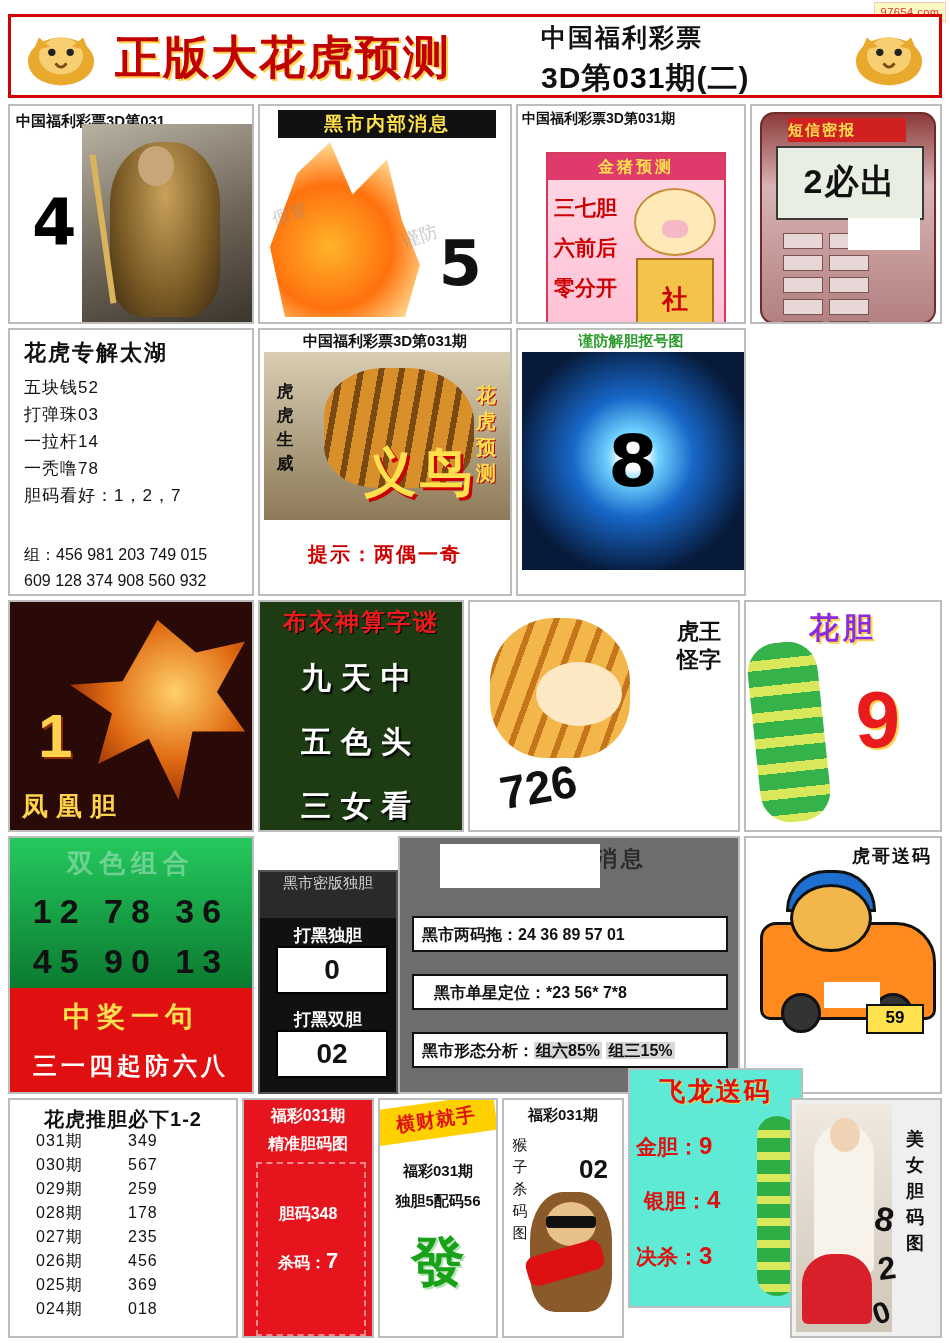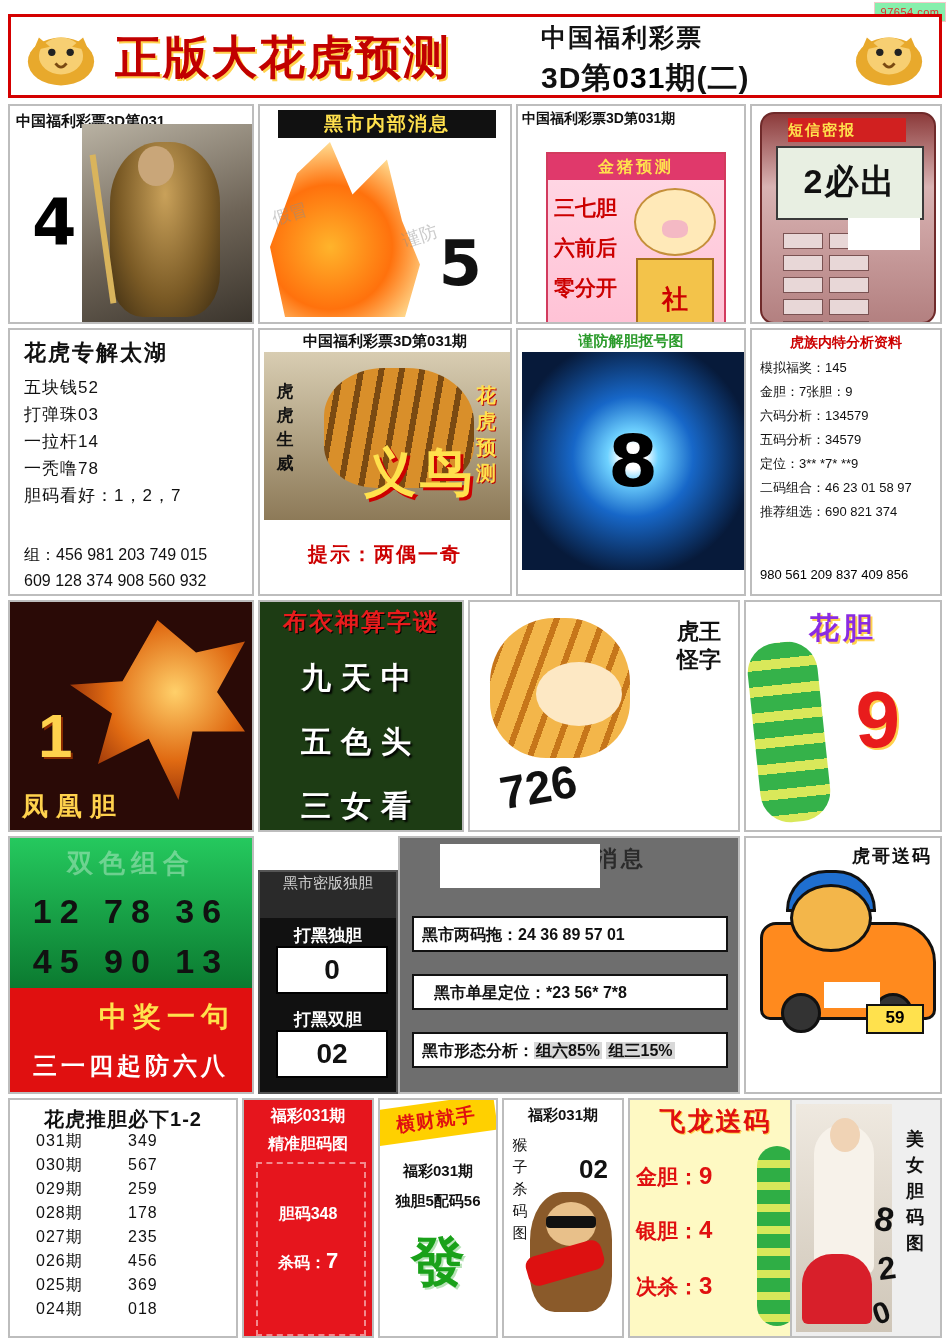--- a/index.html
+++ b/index.html
@@ -1,18 +1,18 @@
 <!DOCTYPE html>
 <html><head>
 <meta charset="utf-8">
 <style>
   html,body{margin:0;padding:0;background:#fff;}
   body{width:950px;height:1343px;font-family:"Liberation Sans","DejaVu Sans",sans-serif;position:relative;overflow:hidden;}
   .page{position:relative;width:950px;height:1343px;background:#fff;}
-  .watermark{position:absolute;top:2px;right:4px;width:70px;height:18px;background:#86efac;border:1px solid #f2c9c9;color:#e02b2b;font-size:11px;text-align:center;line-height:18px;letter-spacing:.5px;}
+  .watermark{position:absolute;top:2px;right:4px;width:70px;height:18px;background:#fef9c3;border:1px solid #f2c9c9;color:#e02b2b;font-size:11px;text-align:center;line-height:18px;letter-spacing:.5px;}
 
   
   .header{position:absolute;left:8px;top:14px;width:934px;height:84px;background:#fff;border:3px solid #d40000;box-sizing:border-box;}
   .hdr-inner{position:relative;width:100%;height:100%;}
   .tiger{position:absolute;width:92px;height:74px;top:2px;}
   .tiger.l{left:4px;}
   .tiger.r{right:4px;}
   .tiger svg{width:100%;height:100%;}
   .hdr-title{position:absolute;left:104px;top:6px;width:420px;height:68px;font-family:"DejaVu Sans",sans-serif;font-weight:bold;font-size:46px;color:#c10000;letter-spacing:2px;line-height:68px;text-shadow:2px 2px 0 #ffd24d;white-space:nowrap;}
   .hdr-right{position:absolute;left:530px;top:4px;width:300px;color:#111;}
@@ -110,21 +110,21 @@
   #p-huadan .digit{position:absolute;right:40px;top:72px;font-size:80px;font-weight:bold;color:#e81c1c;text-shadow:2px 2px 0 #ffd24d;}
 
   
   #p-green{left:8px;top:836px;width:246px;height:258px;background:#0d9b3d;border:2px solid #bdbdbd;}
   #p-green .top{position:absolute;left:0;top:0;width:100%;height:150px;background:linear-gradient(#25c95e,#0b7a30);}
   #p-green .r1,#p-green .r2{position:absolute;width:100%;text-align:center;font-size:34px;font-weight:bold;color:#111;letter-spacing:8px;}
   #p-green .r1{top:54px;}
   #p-green .r2{top:104px;}
   #p-green .ghost{position:absolute;top:8px;width:100%;text-align:center;font-size:26px;font-weight:bold;color:rgba(255,255,255,.35);letter-spacing:6px;}
   #p-green .bottom{position:absolute;left:0;top:150px;width:100%;height:106px;background:#e01010;}
-  #p-green .b1{position:absolute;top:160px;width:100%;text-align:center;font-size:28px;font-weight:bold;color:#ffe14d;letter-spacing:6px;padding-left:36px;}
+  #p-green .b1{position:absolute;top:160px;width:100%;text-align:center;font-size:28px;font-weight:bold;color:#ffe14d;letter-spacing:6px;}
   #p-green .b2{position:absolute;top:212px;width:100%;text-align:center;font-size:24px;font-weight:bold;color:#ffffff;letter-spacing:4px;}
 
   #p-black{left:258px;top:870px;width:140px;height:224px;background:#111;border:2px solid #555;}
   #p-black .hdr{position:absolute;left:0;top:0;width:100%;height:46px;background:#2a2a2a;color:#cfcfcf;font-size:15px;text-align:center;line-height:22px;}
   #p-black .lbl{position:absolute;width:100%;text-align:center;color:#fff;font-size:17px;font-weight:bold;}
   #p-black .l1{top:52px;}
   #p-black .l2{top:136px;}
   #p-black .box{position:absolute;left:16px;width:108px;height:44px;background:#fff;border:2px solid #000;text-align:center;line-height:44px;font-size:28px;font-weight:bold;color:#111;}
   #p-black .b1{top:74px;}
   #p-black .b2{top:158px;}
@@ -175,25 +175,25 @@
   #p-monkey{left:502px;top:1098px;width:122px;height:240px;background:#fff;border:2px solid #bdbdbd;}
   #p-monkey .l{position:absolute;width:100%;text-align:center;font-size:15px;font-weight:bold;color:#111;}
   #p-monkey .l1{top:6px;}
   #p-monkey .vert{position:absolute;left:6px;top:34px;width:20px;font-size:15px;color:#111;line-height:22px;text-align:center;}
   #p-monkey .num{position:absolute;right:14px;top:54px;font-size:26px;font-weight:bold;color:#111;}
   #p-monkey .body{position:absolute;left:26px;top:92px;width:82px;height:120px;background:#8a5a2a;border-radius:40% 40% 30% 30%;}
   #p-monkey .face{position:absolute;left:16px;top:10px;width:50px;height:44px;background:#e8c08a;border-radius:50%;}
   #p-monkey .glasses{position:absolute;left:16px;top:24px;width:50px;height:12px;background:#111;border-radius:4px;}
   #p-monkey .guitar{position:absolute;left:-4px;top:56px;width:78px;height:30px;background:#d11;border-radius:10px;transform:rotate(-16deg);}
 
-  #p-drag2{left:628px;top:1098px;width:175px;height:240px;background:#fef9c3;border:2px solid #bdbdbd;}
+  #p-drag2{left:628px;top:1068px;width:175px;height:240px;background:#5eead4;border:2px solid #bdbdbd;}
   #p-drag2 .t{position:absolute;left:0;top:4px;width:100%;text-align:center;font-size:26px;font-weight:bold;color:#e01010;letter-spacing:2px;text-shadow:1px 1px 0 #ffd24d;}
   #p-drag2 .row{position:absolute;left:6px;width:148px;font-size:21px;font-weight:bold;color:#e01010;}
   #p-drag2 .r1{top:62px;}
-  #p-drag2 .r2{top:116px;}
+  #p-drag2 .r2{top:116px;margin-left:8px;}
   #p-drag2 .r3{top:172px;}
   #p-drag2 .row b{color:#e01010;font-size:24px;}
   #p-drag2 .dragon{position:absolute;right:4px;top:46px;width:40px;height:180px;background:repeating-linear-gradient(180deg,#2fae45 0 14px,#d7e85a 14px 22px);border-radius:20px;}
 
   #p-girl{left:790px;top:1098px;width:152px;height:240px;background:#efefef;border:2px solid #bdbdbd;}
   #p-girl .photo{position:absolute;left:4px;top:4px;width:96px;height:228px;background:linear-gradient(#efe9e0,#cfc6b8);}
   #p-girl .person{position:absolute;left:18px;top:20px;width:60px;height:150px;background:#f7f2ea;border-radius:30px 30px 8px 8px;}
   #p-girl .head{position:absolute;left:34px;top:14px;width:30px;height:34px;background:#f0d3b5;border-radius:50%;}
   #p-girl .chair{position:absolute;left:6px;bottom:8px;width:70px;height:70px;background:#d81f2a;border-radius:30px 30px 6px 6px;}
   #p-girl .txt{position:absolute;right:8px;top:26px;width:34px;font-size:18px;font-weight:bold;color:#111;line-height:26px;text-align:center;}
@@ -325,33 +325,20 @@
     <div class="hint">提示：两偶一奇</div>
   </div>
 
   <div class="panel" id="p-blue">
     <div class="cap2">谨防解胆抠号图</div>
     <div class="img">
       <div class="d">8</div>
     </div>
   </div>
 
-  <div class="panel" id="p-data">
-    <div class="t">虎族内特分析资料</div>
-    <ul>
-      <li>模拟福奖：145</li>
-      <li>金胆：7张胆：9</li>
-      <li>六码分析：134579</li>
-      <li>五码分析：34579</li>
-      <li>定位：3**  *7*  **9</li>
-      <li>二码组合：46 23 01 58 97</li>
-      <li>推荐组选：690 821 374</li>
-    </ul>
-    <div class="tail">980 561 209 837 409 856</div>
-  </div>
 
   <div class="panel" id="p-phoenix">
     <div class="bird"></div>
     <div class="digit">1</div>
     <div class="foot">凤凰胆</div>
   </div>
 
   <div class="panel" id="p-riddle">
     <div class="t">布衣神算字谜</div>
     <div class="line l1">九天中</div>

